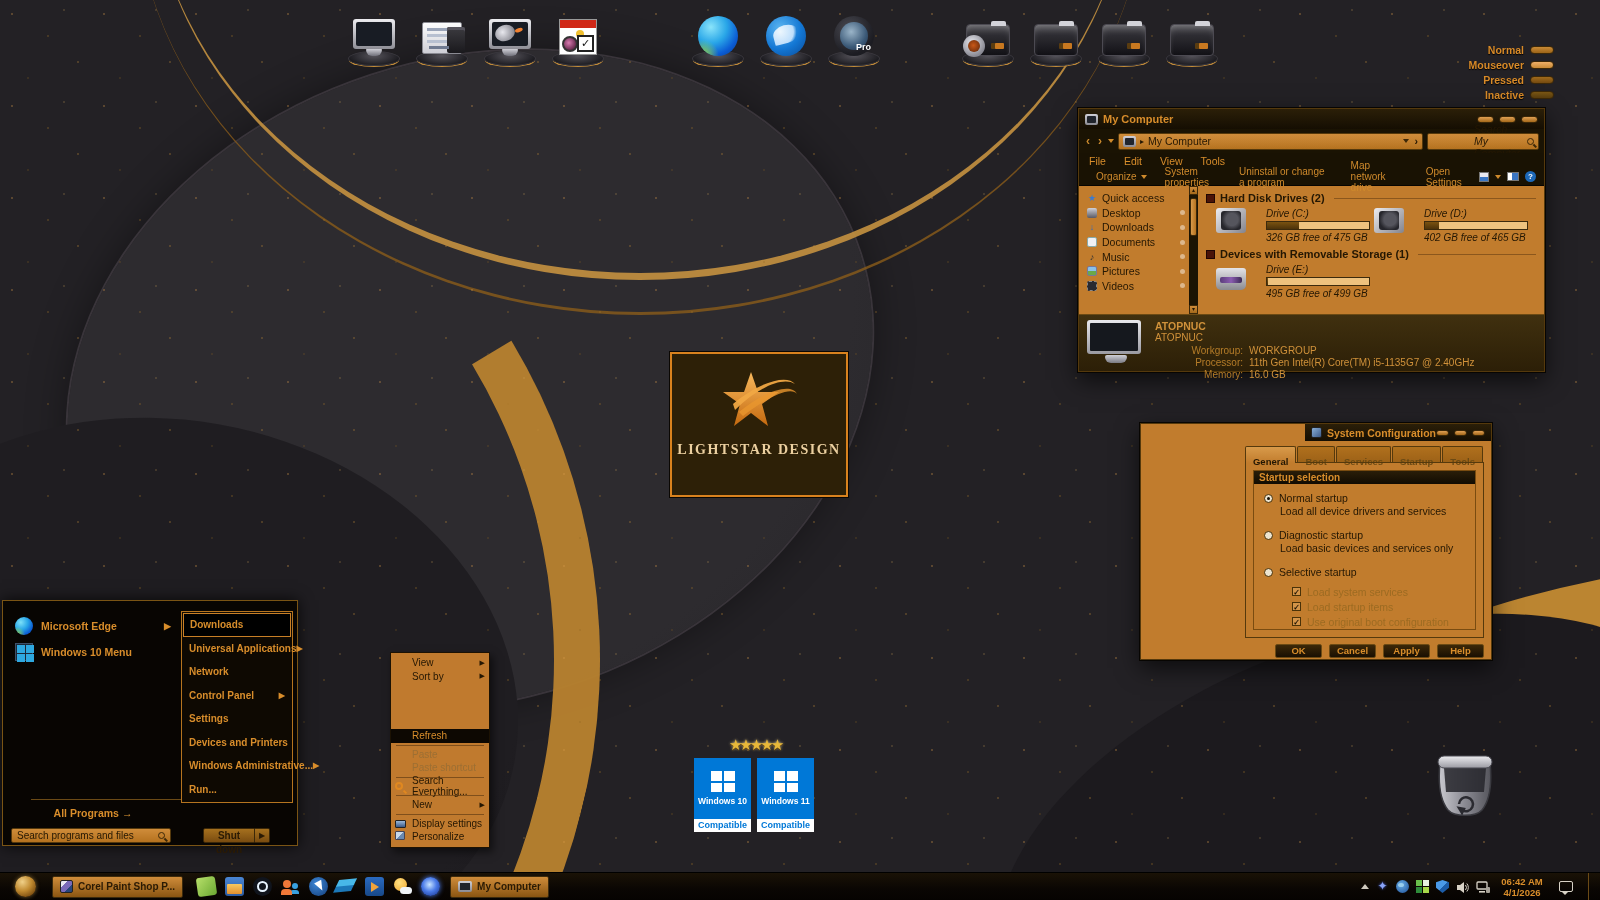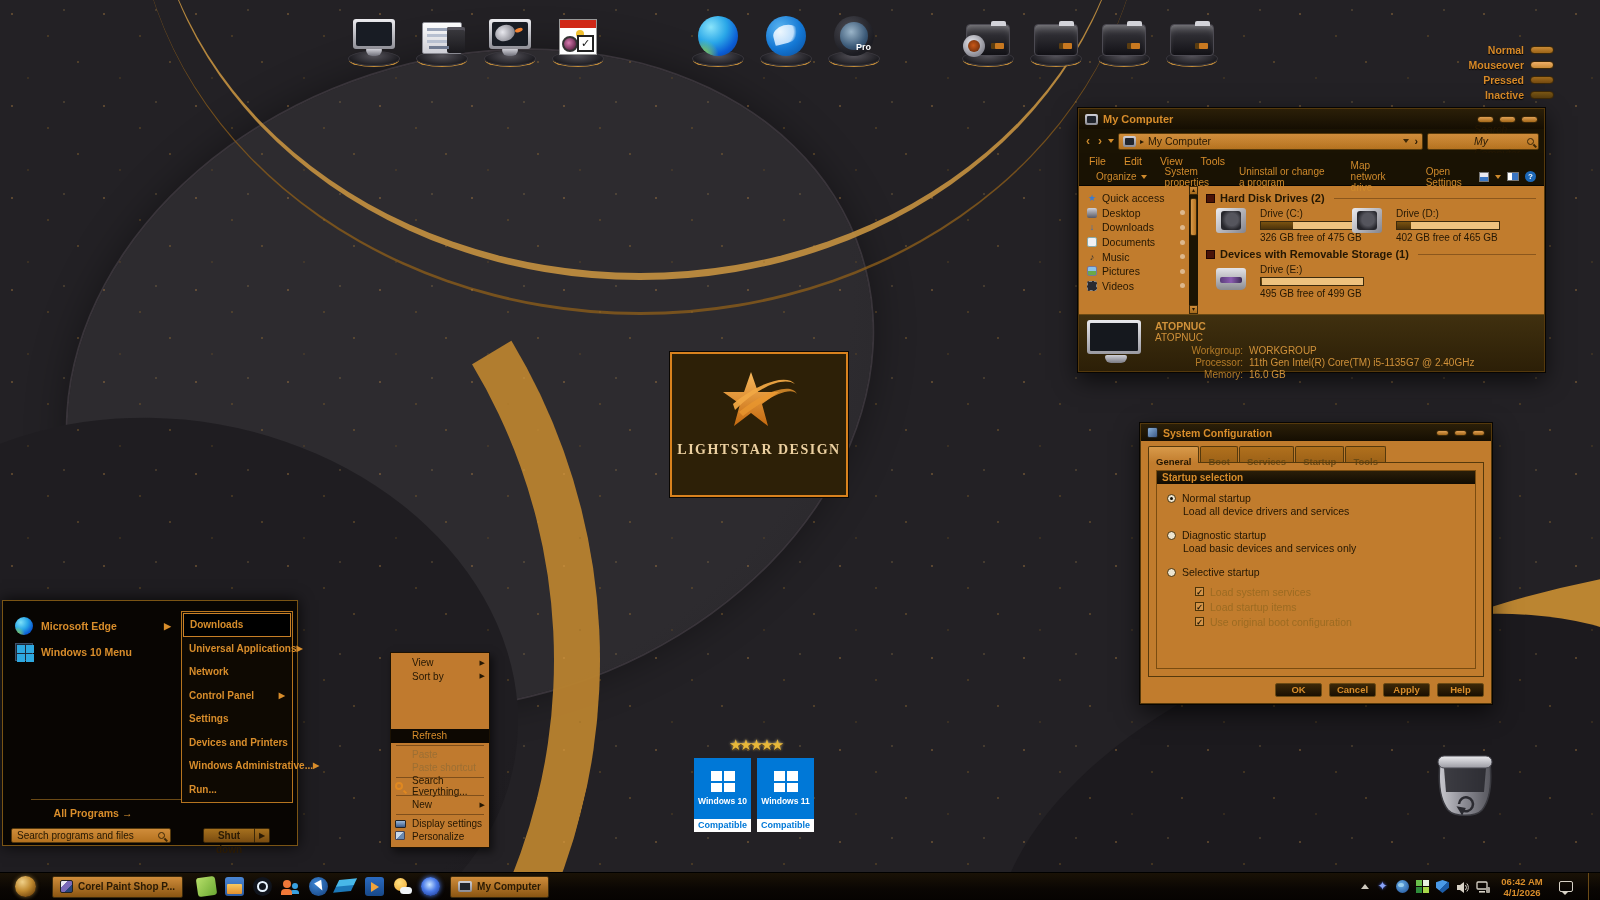--- a/index.html
+++ b/index.html
@@ -83,21 +83,21 @@
   .vscroll { width:9px; background:#1c1403; display:flex; flex-direction:column; align-items:center; flex:0 0 auto; }
   .scr-btn { width:9px; height:9px; background:linear-gradient(#cf8c3a,#a5691a); border:1px solid #3c2808;
     font-size:6px; line-height:7px; text-align:center; color:#241703; }
   .scr-thumb { width:7px; height:38px; margin-top:3px; background:linear-gradient(90deg,#d89a4a,#b5721f);
     border:1px solid #3c2808; border-radius:2px; }
   .content { flex:1; padding:5px 8px 0 8px; color:#241703; }
   .grp-row { display:flex; align-items:center; gap:5px; font-size:11px; font-weight:bold; height:14px; }
   .grp-ic { width:9px; height:9px; background:#4a1408; border:1px solid #200602; }
   .grp-rule { flex:1; border-bottom:1px solid rgba(40,20,0,.35); margin-left:4px; }
   .drives-row { display:flex; margin:3px 0 4px 10px; }
-  .drive { width:136px; display:flex; gap:14px; }
+  .drive { width:158px; display:flex; gap:20px;font-style:italic; }
   .hdd { width:30px; height:25px; border-radius:3px; background:linear-gradient(135deg,#ececf0,#84848c);
     position:relative; flex:0 0 auto; }
   .hdd::after { content:""; position:absolute; inset:3px 5px; background:
     radial-gradient(circle at 55% 45%, #55555d 0 40%, #26262c 70%); border-radius:3px; }
   .disc { width:30px; height:22px; margin-top:4px; border-radius:3px 3px 5px 5px;
     background:linear-gradient(#e4e4e8,#8a8a90); position:relative; flex:0 0 auto; }
   .disc::after { content:""; position:absolute; left:4px; right:4px; top:9px; height:6px;
     background:linear-gradient(90deg,#5a3c7a,#8a5cb0,#3c2a55); border-radius:2px; }
   .drive-info { font-size:10px; }
   .drive-name { height:12px; }
@@ -114,21 +114,21 @@
   .pc-name { font-size:10.5px; font-weight:bold; }
   .pc-grid { display:grid; grid-template-columns:88px auto; column-gap:6px; margin-top:1px; }
   .pc-grid .lbl { text-align:right; color:#b57c28; }
   .statusbar { height:15px; background:linear-gradient(#c17c2d,#ad6d22); border-top:1px solid #6b4a14;
     display:flex; align-items:center; font-size:10px; color:#241703; padding:0 8px; flex:0 0 auto; }
   .status-icons { margin-left:auto; display:flex; gap:4px; }
   .st-ic1 { width:10px; height:9px; border:1px solid #3c2808; background:#1c1403; }
   .st-ic2 { width:10px; height:9px; border:1px solid #3c2808; background:linear-gradient(#e0a054,#a5691a); }
 
   
-  #sysconfig { left:1140px; top:423px; width:352px; height:281px; }
+  #sysconfig { left:1140px; top:423px; width:352px; height:237px;align-items:flex-end; }
   #sysconfig .titlebar { height:17px; font-size:10.5px; }
   .sc-ic { width:11px; height:11px; margin-right:5px; background:linear-gradient(135deg,#8ab0d8,#3c5a88);
     border:1px solid #222; border-radius:2px; }
   .sc-body { flex:1; padding:5px 7px 6px; display:flex; flex-direction:column; }
   .tabs { display:flex; align-items:flex-end; height:17px; }
   .tab { height:14px; padding:8px 7px; margin-right:1px; background:linear-gradient(#b0701d,#9c6117);
     border:1px solid #55390c; border-bottom:none; border-radius:2px 2px 0 0; color:#6b4a14;
     font-size:9.5px; font-weight:bold; line-height:14px; }
   .tab.active { height:17px; background:linear-gradient(#d89a4a,#c17c2d); color:#241703; position:relative; z-index:2; }
   .tabpage { flex:1; border:1px solid #55390c; margin-top:-1px; padding:7px; }

